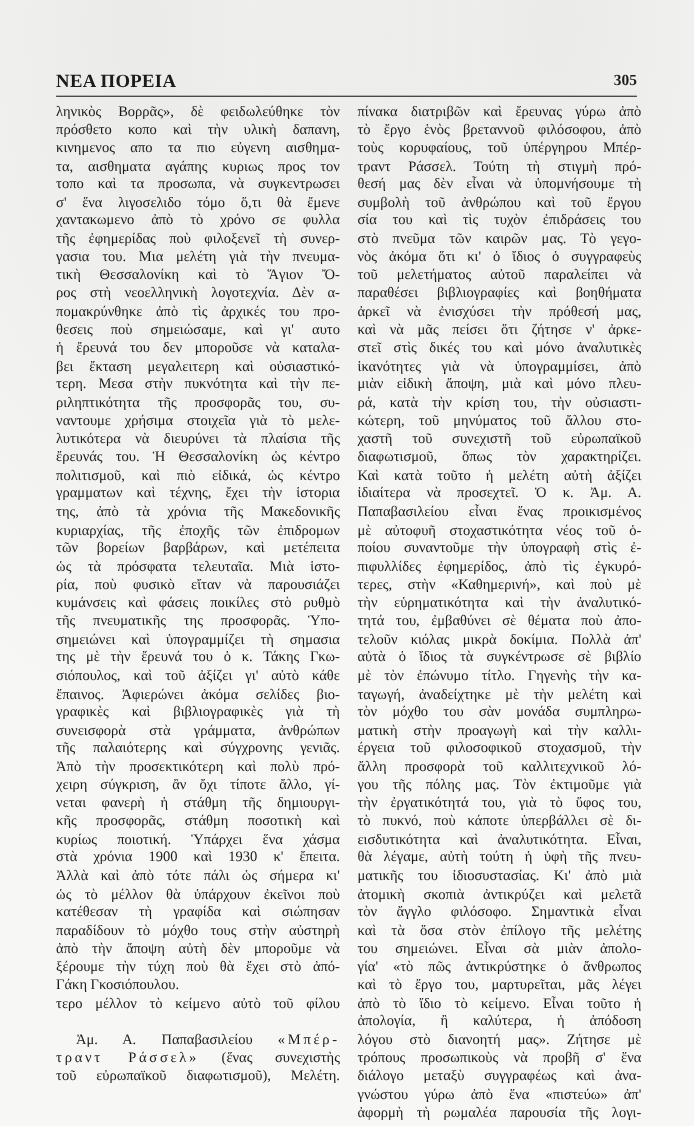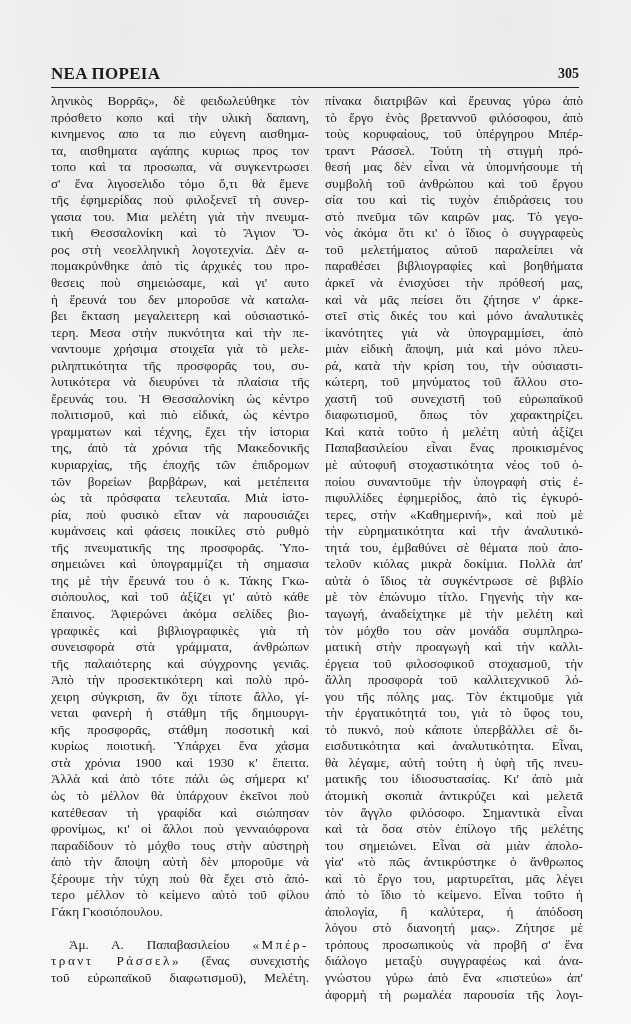--- a/index.html
+++ b/index.html
@@ -95,31 +95,32 @@
 <div class="header-rule"></div>
 
 <div class="column col-left">
   <div>
     <span class="line">ληνικὸς Βορρᾶς», δὲ φειδωλεύθηκε τὸν</span>
     <span class="line">πρόσθετο κοπο καὶ τὴν υλικὴ δαπανη,</span>
     <span class="line">κινημενος απο τα πιο εὐγενη αισθημα-</span>
     <span class="line">τα, αισθηματα αγάπης κυριως προς τον</span>
     <span class="line">τοπο καὶ τα προσωπα, νὰ συγκεντρωσει</span>
     <span class="line">σ' ἕνα λιγοσελιδο τόμο ὅ,τι θὰ ἔμενε</span>
+    <span class="line">χαντακωμενο ἀπὸ τὸ χρόνο σε φυλλα</span>
     <span class="line">τῆς ἐφημερίδας ποὺ φιλοξενεῖ τὴ συνερ-</span>
     <span class="line">γασια του. Μια μελέτη γιὰ τὴν πνευμα-</span>
     <span class="line">τικὴ Θεσσαλονίκη καὶ τὸ Ἅγιον Ὄ-</span>
     <span class="line">ρος στὴ νεοελληνικὴ λογοτεχνία. Δὲν α-</span>
     <span class="line">πομακρύνθηκε ἀπὸ τὶς ἀρχικές του προ-</span>
     <span class="line">θεσεις ποὺ σημειώσαμε, καὶ γι' αυτο</span>
     <span class="line">ἡ ἔρευνά του δεν μποροῦσε νὰ καταλα-</span>
     <span class="line">βει ἔκταση μεγαλειτερη καὶ οὐσιαστικό-</span>
     <span class="line">τερη. Μεσα στὴν πυκνότητα καὶ τὴν πε-</span>
+    <span class="line">ριληπτικότητα τῆς προσφορᾶς του, συ-</span>
     <span class="line">ναντουμε χρήσιμα στοιχεῖα γιὰ τὸ μελε-</span>
-    <span class="line">ριληπτικότητα τῆς προσφορᾶς του, συ-</span>
     <span class="line">λυτικότερα νὰ διευρύνει τὰ πλαίσια τῆς</span>
     <span class="line">ἔρευνάς του. Ἡ Θεσσαλονίκη ὡς κέντρο</span>
     <span class="line">πολιτισμοῦ, καὶ πιὸ εἰδικά, ὡς κέντρο</span>
     <span class="line">γραμματων καὶ τέχνης, ἔχει τὴν ἱστορια</span>
     <span class="line">της, ἀπὸ τὰ χρόνια τῆς Μακεδονικῆς</span>
     <span class="line">κυριαρχίας, τῆς ἐποχῆς τῶν ἐπιδρομων</span>
     <span class="line">τῶν βορείων βαρβάρων, καὶ μετέπειτα</span>
     <span class="line">ὡς τὰ πρόσφατα τελευταῖα. Μιὰ ἱστο-</span>
     <span class="line">ρία, ποὺ φυσικὸ εἴταν νὰ παρουσιάζει</span>
     <span class="line">κυμάνσεις καὶ φάσεις ποικίλες στὸ ρυθμὸ</span>
@@ -133,26 +134,25 @@
     <span class="line">τῆς παλαιότερης καὶ σύγχρονης γενιᾶς.</span>
     <span class="line">Ἀπὸ τὴν προσεκτικότερη καὶ πολὺ πρό-</span>
     <span class="line">χειρη σύγκριση, ἂν ὄχι τίποτε ἄλλο, γί-</span>
     <span class="line">νεται φανερὴ ἡ στάθμη τῆς δημιουργι-</span>
     <span class="line">κῆς προσφορᾶς, στάθμη ποσοτικὴ καὶ</span>
     <span class="line">κυρίως ποιοτική. Ὑπάρχει ἕνα χάσμα</span>
     <span class="line">στὰ χρόνια 1900 καὶ 1930 κ' ἔπειτα.</span>
     <span class="line">Ἀλλὰ καὶ ἀπὸ τότε πάλι ὡς σήμερα κι'</span>
     <span class="line">ὡς τὸ μέλλον θὰ ὑπάρχουν ἐκεῖνοι ποὺ</span>
     <span class="line">κατέθεσαν τὴ γραφίδα καὶ σιώπησαν</span>
-    <span class="line">φρονίμως, κι' οἱ ἄλλοι ποὺ γενναιόφρονα</span>
     <span class="line">παραδίδουν τὸ μόχθο τους στὴν αὐστηρὴ</span>
     <span class="line">ἀπὸ τὴν ἄποψη αὐτὴ δὲν μποροῦμε νὰ</span>
     <span class="line">ξέρουμε τὴν τύχη ποὺ θὰ ἔχει στὸ ἀπό-</span>
+    <span class="line last">Γάκη Γκοσιόπουλου.</span>
     <span class="line">τερο μέλλον τὸ κείμενο αὐτὸ τοῦ φίλου</span>
-    <span class="line last">Γάκη Γκοσιόπουλου.</span>
   </div>
 
   <span class="gap"></span>
 
   <div>
     <span class="line indent"><span>Ἀμ. Α. Παπαβασιλείου</span> <span class="spaced">«Μπέρ-</span></span>
     <span class="line"><span class="spaced">τραντ Ράσσελ»</span> <span>(ἕνας συνεχιστὴς</span></span>
     <span class="line">τοῦ εὐρωπαϊκοῦ διαφωτισμοῦ), Μελέτη.</span>
   </div>
 
@@ -173,20 +173,21 @@
   <span class="line">ἀρκεῖ νὰ ἐνισχύσει τὴν πρόθεσή μας,</span>
   <span class="line">καὶ νὰ μᾶς πείσει ὅτι ζήτησε ν' ἀρκε-</span>
   <span class="line">στεῖ στὶς δικές του καὶ μόνο ἀναλυτικὲς</span>
   <span class="line">ἱκανότητες γιὰ νὰ ὑπογραμμίσει, ἀπὸ</span>
   <span class="line">μιὰν εἰδικὴ ἄποψη, μιὰ καὶ μόνο πλευ-</span>
   <span class="line">ρά, κατὰ τὴν κρίση του, τὴν οὐσιαστι-</span>
   <span class="line">κώτερη, τοῦ μηνύματος τοῦ ἄλλου στο-</span>
   <span class="line">χαστῆ τοῦ συνεχιστῆ τοῦ εὐρωπαϊκοῦ</span>
   <span class="line">διαφωτισμοῦ, ὅπως τὸν χαρακτηρίζει.</span>
   <span class="line">Καὶ κατὰ τοῦτο ἡ μελέτη αὐτὴ ἀξίζει</span>
+  <span class="line">ἰδιαίτερα νὰ προσεχτεῖ. Ὁ κ. Ἀμ. Α.</span>
   <span class="line">Παπαβασιλείου εἶναι ἕνας προικισμένος</span>
   <span class="line">μὲ αὐτοφυῆ στοχαστικότητα νέος τοῦ ὁ-</span>
   <span class="line">ποίου συναντοῦμε τὴν ὑπογραφὴ στὶς ἐ-</span>
   <span class="line">πιφυλλίδες ἐφημερίδος, ἀπὸ τὶς ἐγκυρό-</span>
   <span class="line">τερες, στὴν «Καθημερινή», καὶ ποὺ μὲ</span>
   <span class="line">τὴν εὑρηματικότητα καὶ τὴν ἀναλυτικό-</span>
   <span class="line">τητά του, ἐμβαθύνει σὲ θέματα ποὺ ἀπο-</span>
   <span class="line">τελοῦν κιόλας μικρὰ δοκίμια. Πολλὰ ἀπ'</span>
   <span class="line">αὐτὰ ὁ ἴδιος τὰ συγκέντρωσε σὲ βιβλίο</span>
   <span class="line">μὲ τὸν ἐπώνυμο τίτλο. Γηγενὴς τὴν κα-</span>

